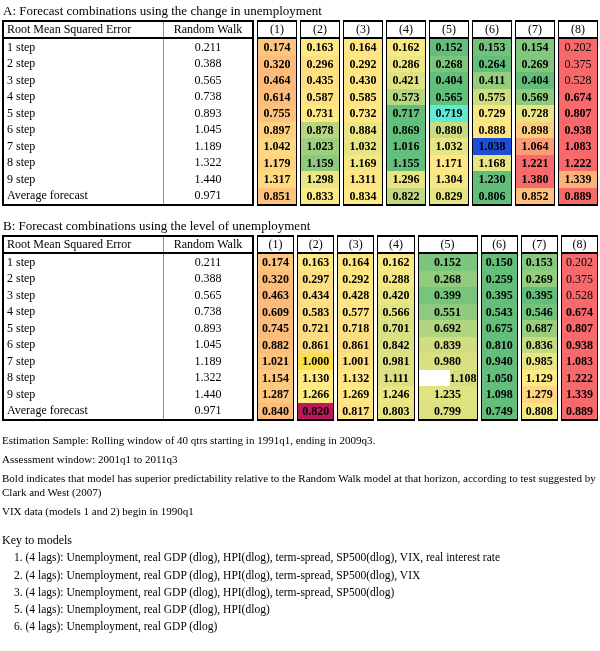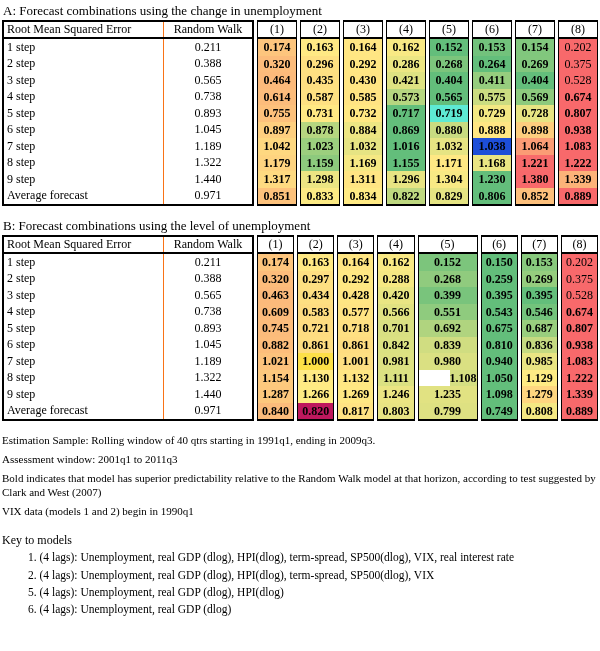--- a/index.html
+++ b/index.html
@@ -34,21 +34,21 @@
     font-size:12px;text-align:center;line-height:15px;
   }
   .vcell{
     height:16.5px;font-size:12px;text-align:center;line-height:16.5px;
     font-weight:bold;white-space:nowrap;
   }
   .vcell.plain{font-weight:normal;}
   .notes{margin-top:5px;}
   .note{font-size:11px;line-height:1.28;margin:0 0 5px 0;max-width:596px;}
   .key-title{font-size:12px;margin:15px 0 2px 0;}
-  .key-item{font-size:11.5px;line-height:1.32;margin:2px 0 0 26px;white-space:nowrap;}
+  .key-item{font-size:11.5px;line-height:1.32;margin:2px 0 0 12px;white-space:nowrap;}
 </style>
 </head>
 <body>
 
 <div class="page">
 
   <div class="tbl-block">
     <div class="tbl-title">A: Forecast combinations using the change in unemployment</div>
     <div class="tbl">
         <div class="left-sec">
@@ -364,18 +364,19 @@
     <p class="note">Estimation Sample: Rolling window of 40 qtrs starting in 1991q1, ending in 2009q3.</p>
     <p class="note">Assessment window: 2001q1 to 2011q3</p>
     <p class="note">Bold indicates that model has superior predictability relative to the Random Walk model at that horizon, according to test suggested by Clark and West (2007)</p>
     <p class="note">VIX data (models 1 and 2) begin in 1990q1</p>
   </div>
 
   <div>
     <div class="key-title">Key to models</div>
     <div class="key-item">1. (4 lags): Unemployment, real GDP (dlog),  HPI(dlog), term-spread, SP500(dlog), VIX, real interest rate</div>
     <div class="key-item">2. (4 lags): Unemployment, real GDP (dlog),  HPI(dlog), term-spread, SP500(dlog), VIX</div>
+    <div class="key-item">3. (4 lags): Unemployment, real GDP (dlog),  HPI(dlog), term-spread, SP500(dlog)</div>
     <div class="key-item">5. (4 lags): Unemployment, real GDP (dlog),  HPI(dlog)</div>
     <div class="key-item">6. (4 lags): Unemployment, real GDP (dlog)</div>
 
   </div>
 
 </div>
 
 </body></html>

